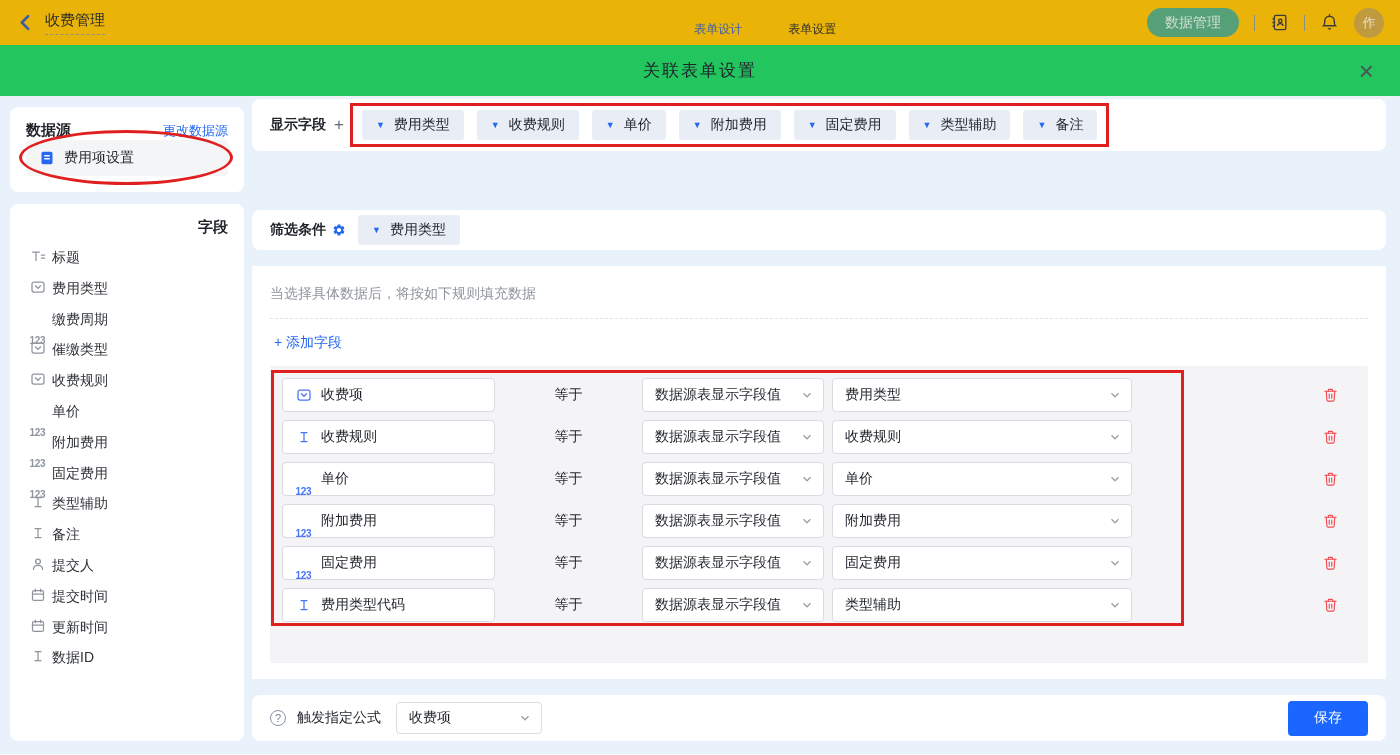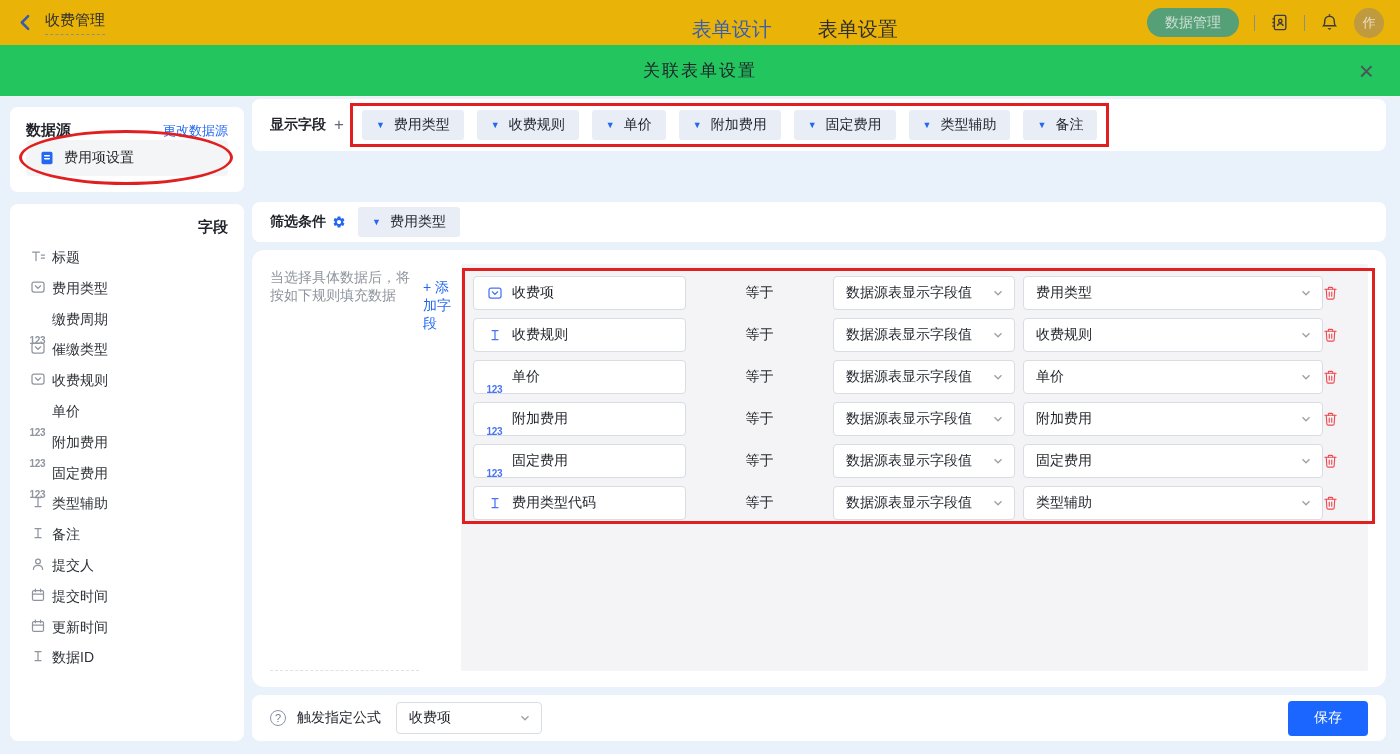--- a/index.html
+++ b/index.html
@@ -6,21 +6,21 @@
   html,body { width:1400px; height:755px; overflow:hidden;
     font-family:"Liberation Sans","DejaVu Sans",sans-serif; background:#fff; color:#1f2329; }
 
   
   .topbar { height:45px; background:#eab308; display:flex; align-items:center;
     padding:0 16px; position:relative; }
   .tb-left { display:flex; align-items:center; gap:10px; }
   .back-btn { display:flex; align-items:center; cursor:pointer; }
   .app-name { font-size:15px; color:#2e2e2e; padding-bottom:4px; border-bottom:1px dashed #8f8f8f; }
   .tb-tabs { position:absolute; left:50%; top:0; height:58px; transform:translateX(-4%);
-    display:flex; gap:46px; align-items:center; font-size:20px; }
+    display:flex; gap:46px; align-items:center; font-size:12px; }
   .tab { color:#2f2f2f; cursor:pointer; }
   .tab.active { color:#3a5fae; }
   .tb-right { margin-left:auto; display:flex; align-items:center; gap:15px; }
   .data-manage { background:#55a077; color:#cfdfd6; border:none; border-radius:15px;
     height:29px; padding:0 18px; font-size:14px; cursor:pointer; }
   .vdiv { width:1px; height:16px; background:#8d8d8d; }
   .tb-icon { display:flex; align-items:center; cursor:pointer; }
   .avatar { width:30px; height:30px; border-radius:50%; background:#c09a3e; color:#e8dfc6;
     display:flex; align-items:center; justify-content:center; font-size:13px; cursor:pointer; }
 
@@ -47,39 +47,39 @@
     border:3px solid #e02020; border-radius:50%; pointer-events:none; }
   .fields-card { flex:1; padding:14px 16px; overflow:hidden; }
   .fields-card .card-title { margin-bottom:12px;text-align:right; }
   #field-list { list-style:none; }
   .field-item { display:flex; align-items:flex-start; gap:6px; height:30.8px;
     font-size:14px; color:#2f3338; padding-left:3px; cursor:grab; }
   .ic { width:17px; display:inline-flex; justify-content:center; align-items:center; flex:0 0 17px; }
   .ic-123 { font-size:10px; font-weight:700; letter-spacing:-0.3px;margin-top:24px; }
 
   
-  .main-col { flex:1; min-width:0; display:flex; flex-direction:column; gap:8px;
+  .main-col { flex:1; min-width:0; display:flex; flex-direction:column; gap:16px;
     padding:0 14px 13px 0; }
   .row-card { background:#fff; border-radius:8px; display:flex; align-items:center; padding:0 18px; }
   .display-row { height:52px; }
   .filter-row { height:46px; }
   .screen-row { height:40px;margin-top:43px; }
   .sec-label { font-size:14px; font-weight:600; color:#1f2329; white-space:nowrap; }
   .add-plus { color:#646a73; font-size:17px; margin:0 2px 0 8px; cursor:pointer; }
   .chips-annot { display:flex; align-items:center; gap:13px; border:3px solid #e02020;
     padding:4px 9px; margin-left:4px; }
   .chip { background:#e9edf6; border-radius:3px; height:30px; display:flex; align-items:center;
     gap:9px; padding:0 14px; font-size:14px; color:#1f2329; cursor:pointer; white-space:nowrap; }
   .tri { color:#2468f2; font-size:9px; }
   .placeholder { color:#bbc1ca; font-size:14px; margin-left:27px; }
   .gear { margin-left:6px; display:flex; cursor:pointer; }
   .screen-row .chip { margin-left:12px; }
 
-  .rules-card { background:#fff; border-radius:12px; flex:1; min-height:0;
-    padding:14px 18px 16px; display:flex; flex-direction:row; }
+  .rules-card { background:#fff; border-radius:0; flex:1; min-height:0;
+    padding:14px 18px 16px; display:flex; flex-direction:column; }
   .hint { color:#8f959e; font-size:14px; padding:5px 0 15px; border-bottom:1px dashed #dfe2e7; }
   .add-field { color:#2468f2; font-size:14px; margin:15px 0 14px 4px; align-self:flex-start; cursor:pointer; }
   .rules-panel { background:#f4f4f6; border-radius:2px; flex:1; padding:12px 14px 12px 12px; position:relative; }
   .rule-row { display:flex; align-items:center; height:34px; margin-bottom:8px; }
   .field-box { flex:0 0 213px; background:#fff; border:1px solid #d8dce3; border-radius:4px;
     height:34px; display:flex; align-items:center; gap:9px; padding:0 12px; font-size:14px; cursor:pointer; }
   .op { flex:0 0 147px; text-align:center; font-size:14px; color:#1f2329; }
   .select { background:#fff; border:1px solid #d8dce3; border-radius:4px; height:34px;
     display:flex; align-items:center; justify-content:space-between;
     padding:0 10px 0 12px; font-size:14px; color:#1f2329; cursor:pointer; }

